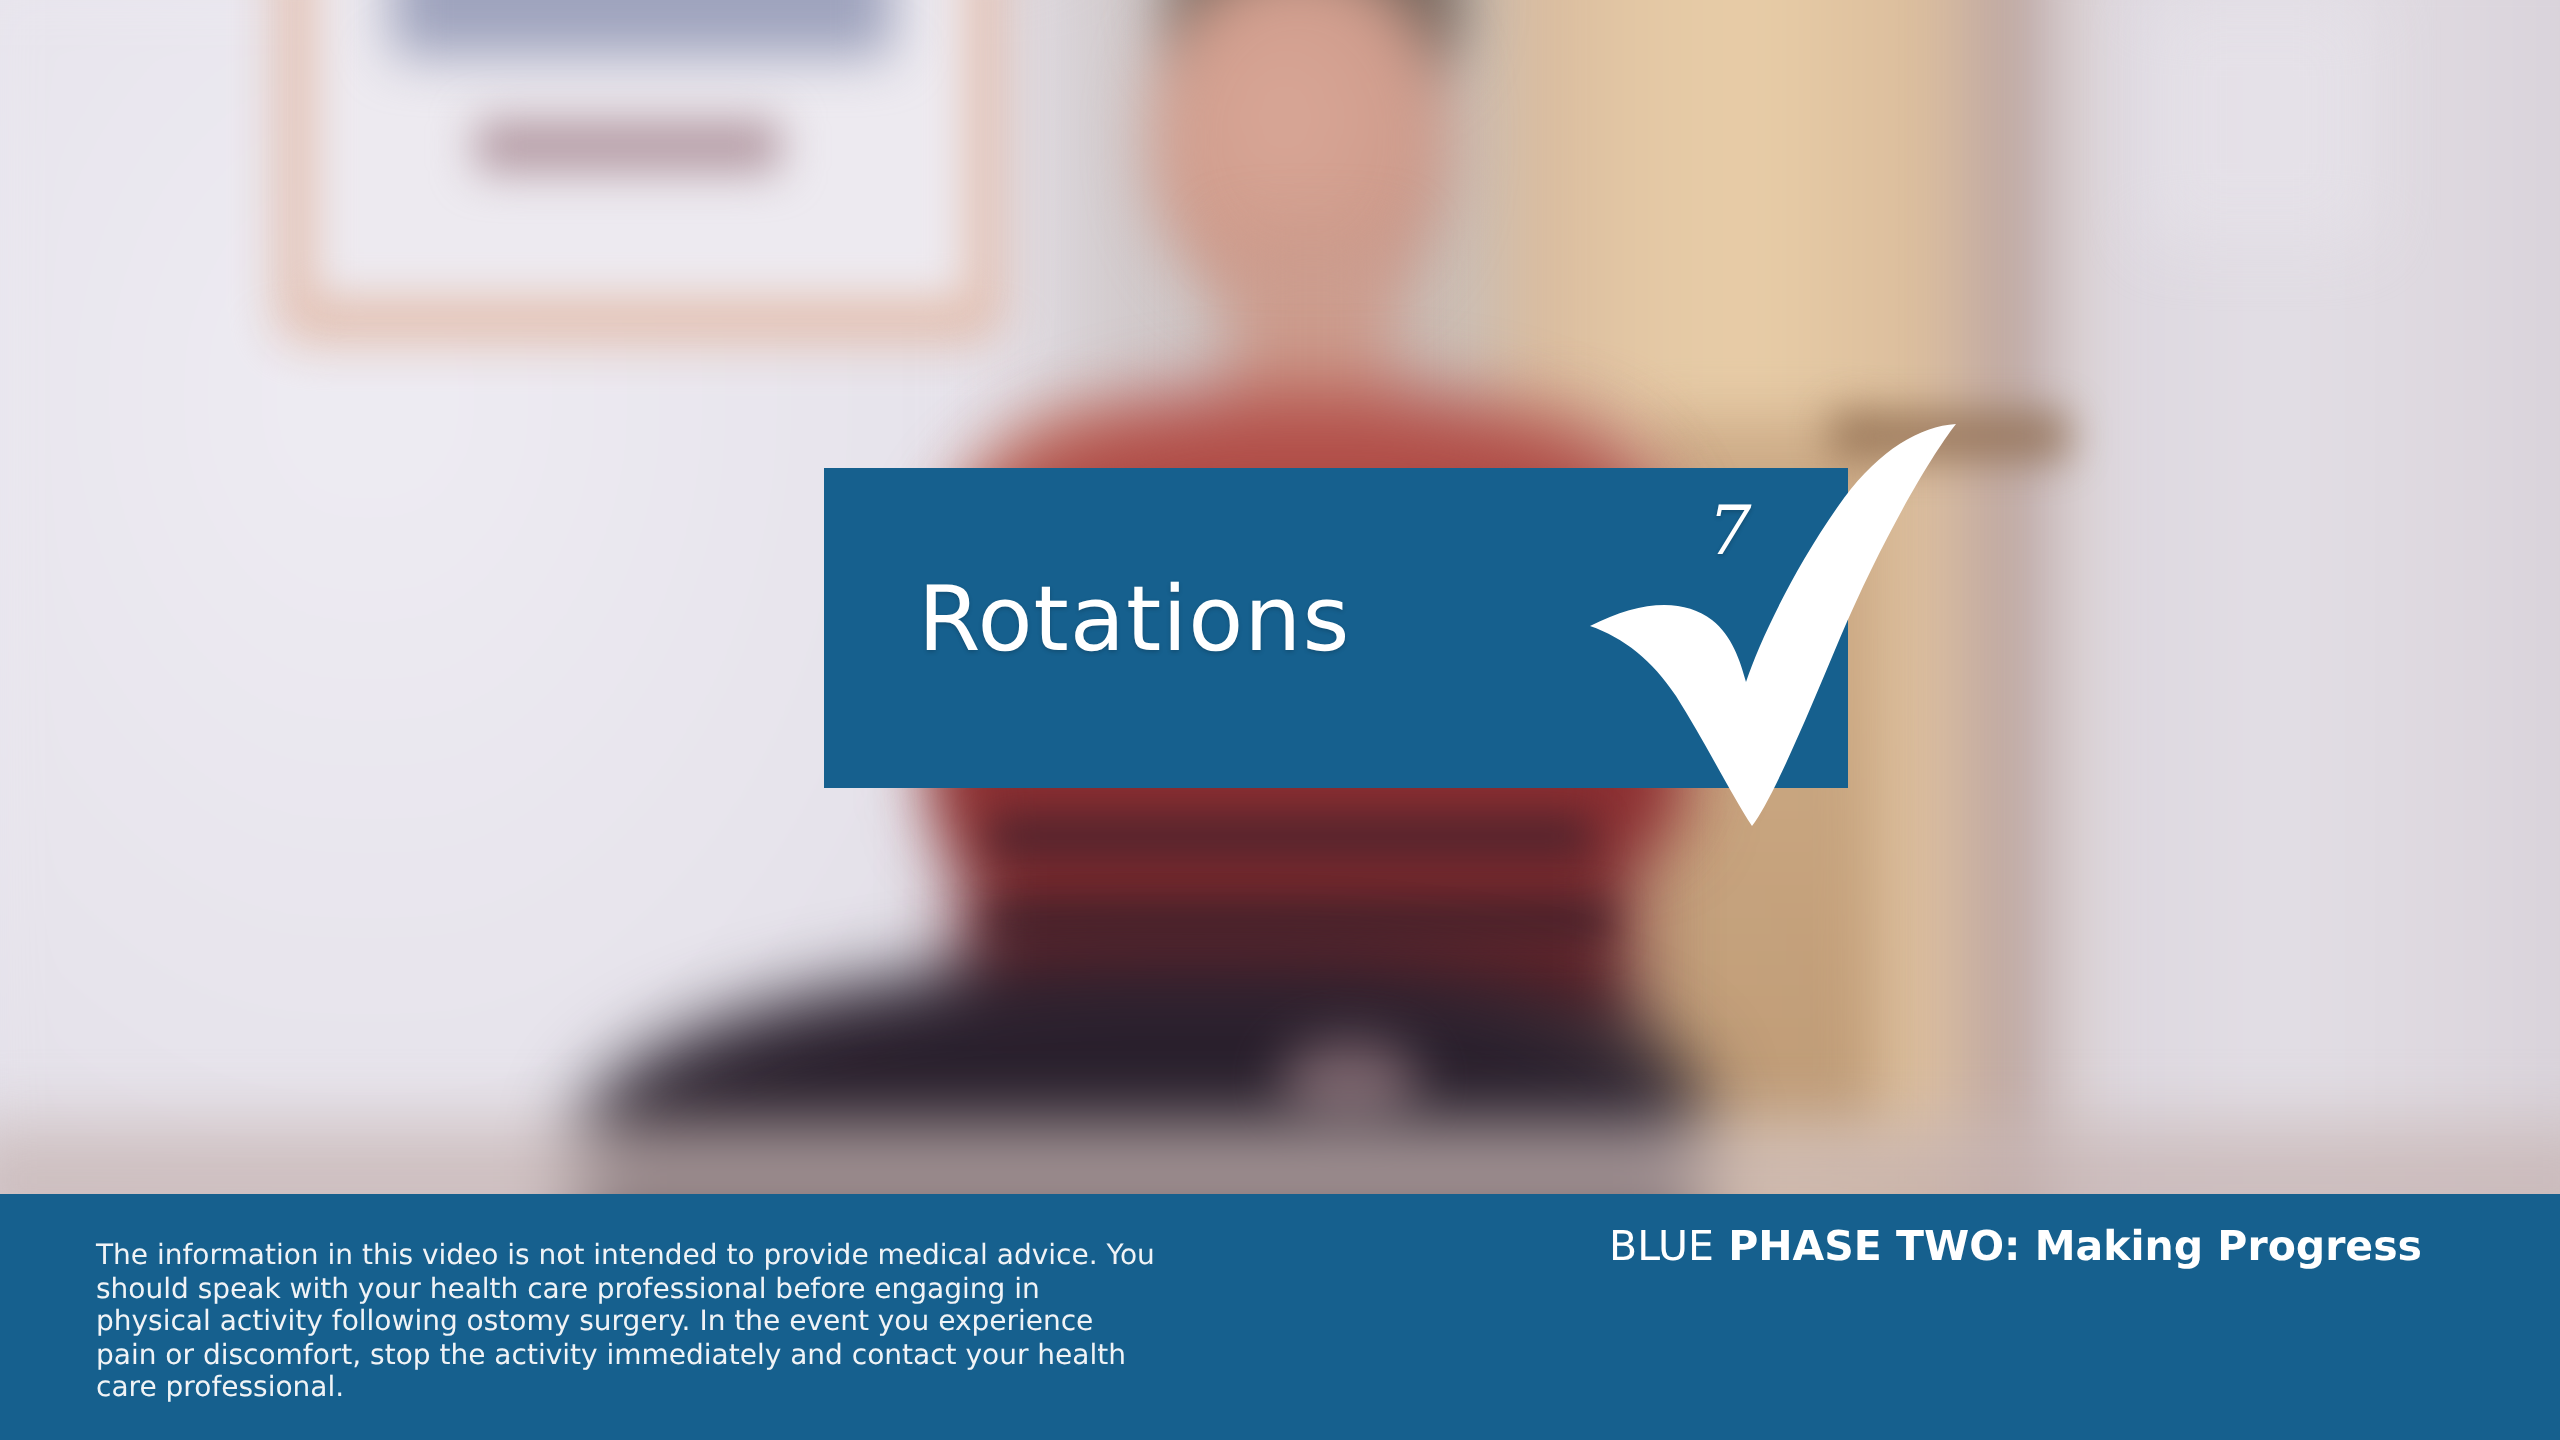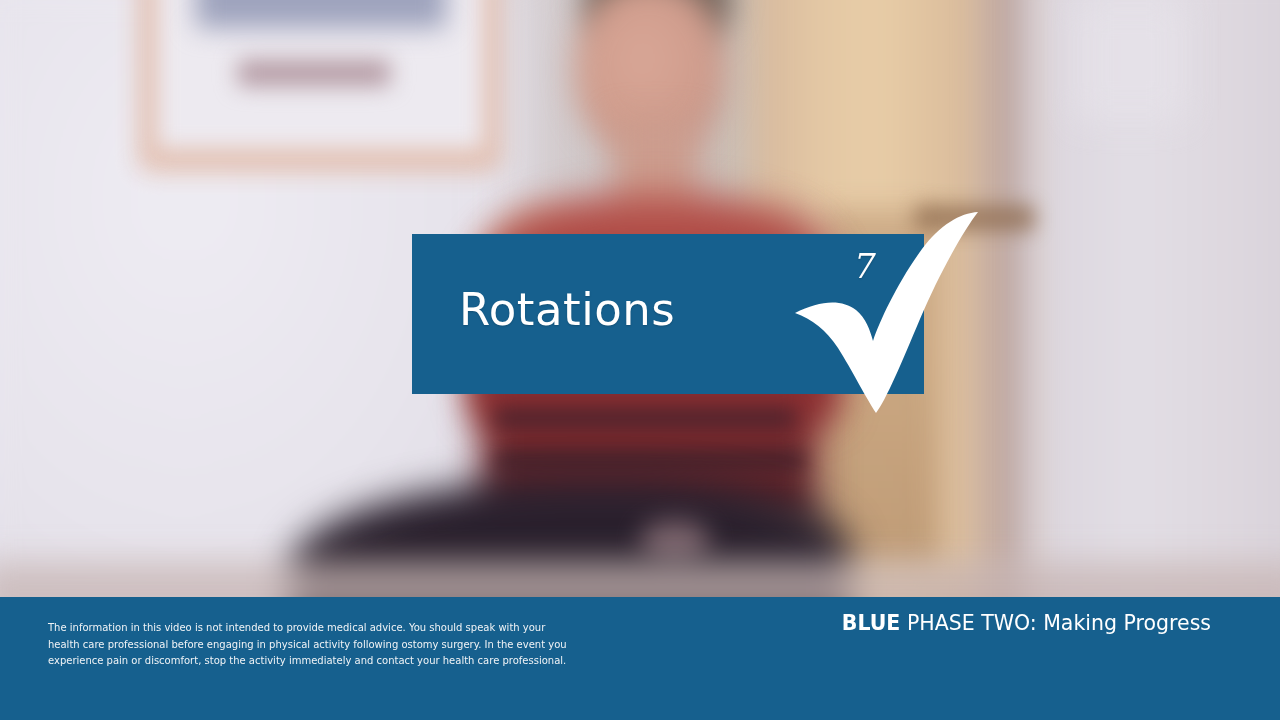--- a/index.html
+++ b/index.html
@@ -287,36 +287,36 @@
     width: 1280px;
     height: 123px;
     background: #16608e;
   }
   .disclaimer {
     position: absolute;
     left: 48px;
     top: 620px;
     width: 530px;
     color: #f0f3f6;
-    font-size: 10px;
+    font-size: 14px;
     line-height: 16.6px;
     font-family: "DejaVu Sans", sans-serif;
   }
   .brand {
     position: absolute;
     right: 69px;
     top: 610px;
     color: #ffffff;
     font-size: 20.5px;
     line-height: 27px;
     white-space: nowrap;
     font-family: "DejaVu Sans", sans-serif;
   }
-  .brand .brand-strong { font-weight: 700; margin-top: 32px; }
-  .brand .brand-rest { font-weight: 400; }
+  .brand .brand-strong { font-weight: 400; margin-top: 32px; }
+  .brand .brand-rest { font-weight: 700; }
 </style>
 </head>
 <body>
 
 <div id="stage">
 
   <div class="bg-layer">
     <div class="bg-base"></div>
     <div class="bg-wall"></div>
     <div class="bg-frame-outer"></div>

